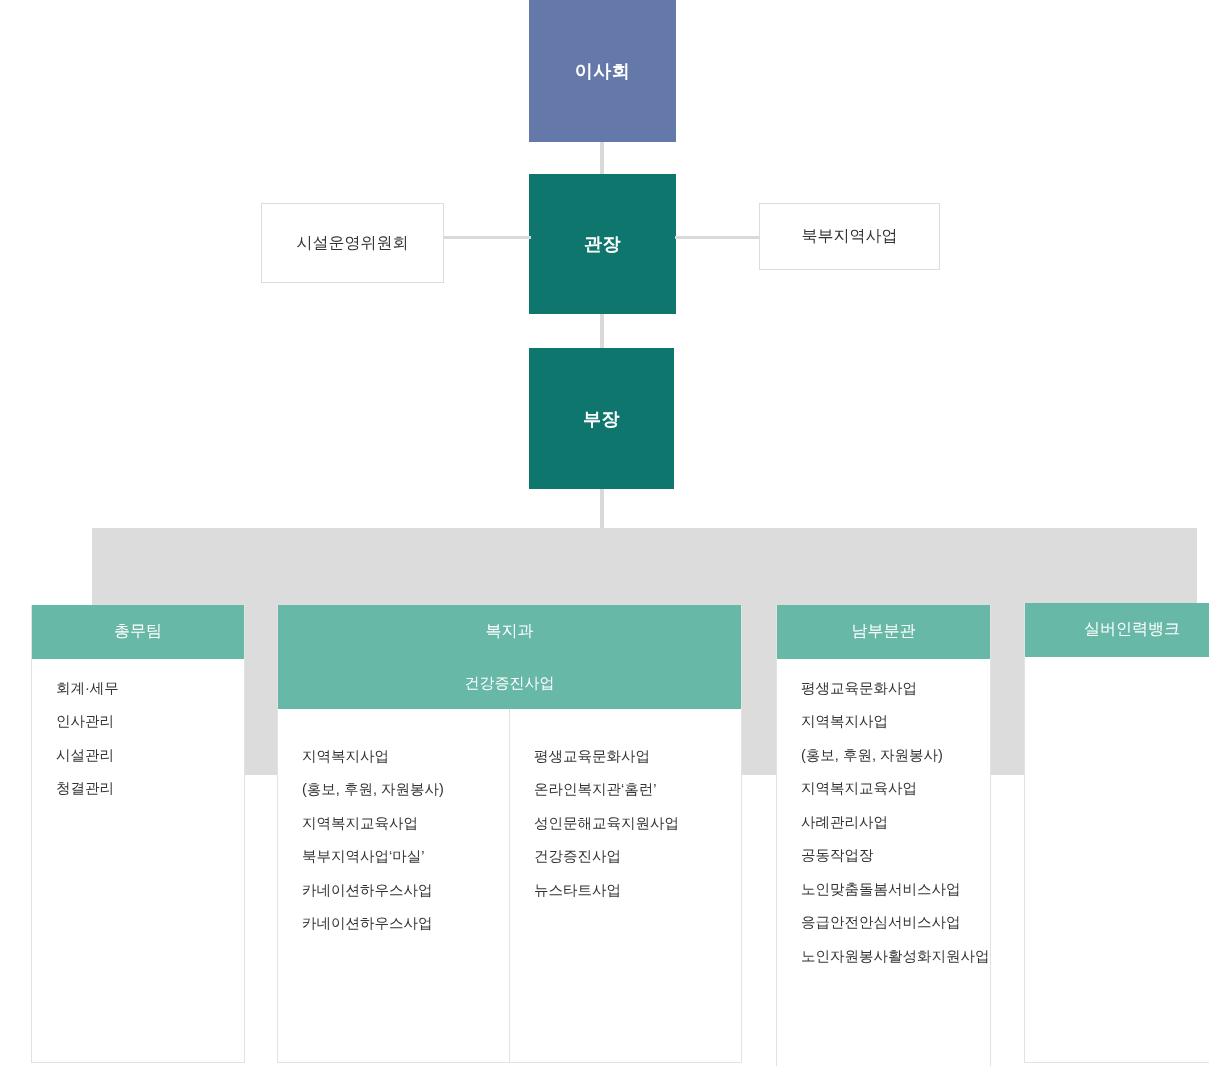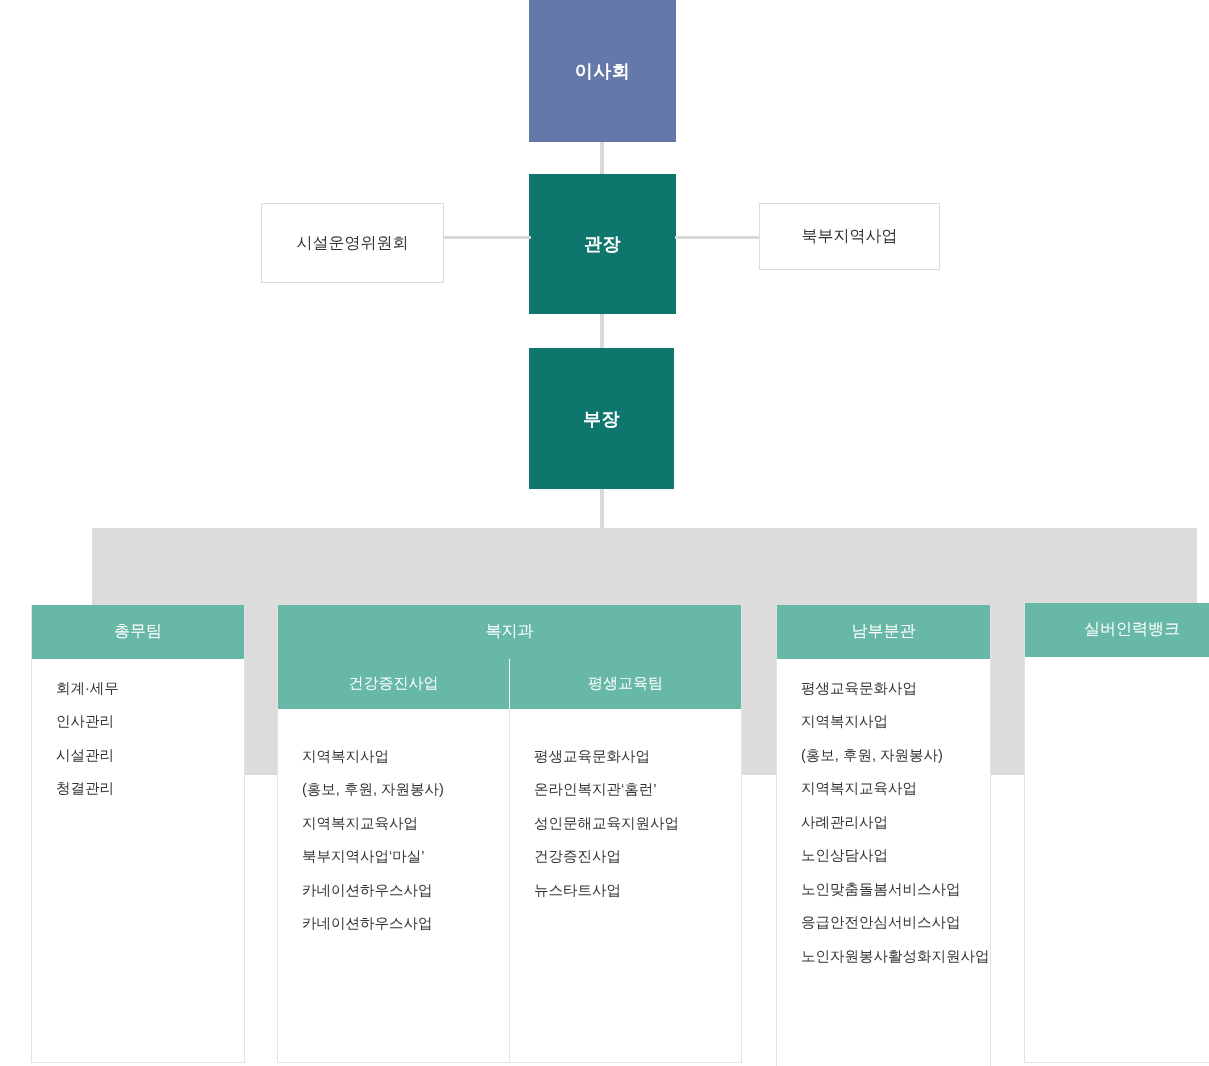--- a/index.html
+++ b/index.html
@@ -174,21 +174,20 @@
       <li>인사관리</li>
       <li>시설관리</li>
       <li>청결관리</li>
     </ul>
   </div>
 
   <div class="col-card" style="left:246px; top:605px; width:465px; height:458px;">
     <div class="col-head">복지과</div>
     <div class="subhead-row">
       <div class="subhead">건강증진사업</div>
-      <div class="subhead">평생교육팀</div>
     </div>
     <div class="item-cols">
       <div class="item-col">
         <ul class="item-list in-subcol">
           <li>지역복지사업</li>
           <li>(홍보, 후원, 자원봉사)</li>
           <li>지역복지교육사업</li>
           <li>북부지역사업‘마실’</li>
           <li>카네이션하우스사업</li>
           <li>카네이션하우스사업</li>
@@ -207,21 +206,21 @@
   </div>
 
   <div class="col-card" style="left:745px; top:605px; width:215px; height:502px;">
     <div class="col-head">남부분관</div>
     <ul class="item-list">
       <li>평생교육문화사업</li>
       <li>지역복지사업</li>
       <li>(홍보, 후원, 자원봉사)</li>
       <li>지역복지교육사업</li>
       <li>사례관리사업</li>
-      <li>노인상담사업</li>
+      <li>공동작업장</li>
       <li>노인맞춤돌봄서비스사업</li>
       <li>응급안전안심서비스사업</li>
       <li>노인자원봉사활성화지원사업</li>
     </ul>
   </div>
 
   <div class="col-card" style="left:993px; top:603px; width:216px; height:460px;">
     <div class="col-head">실버인력뱅크</div>
   </div>
 

